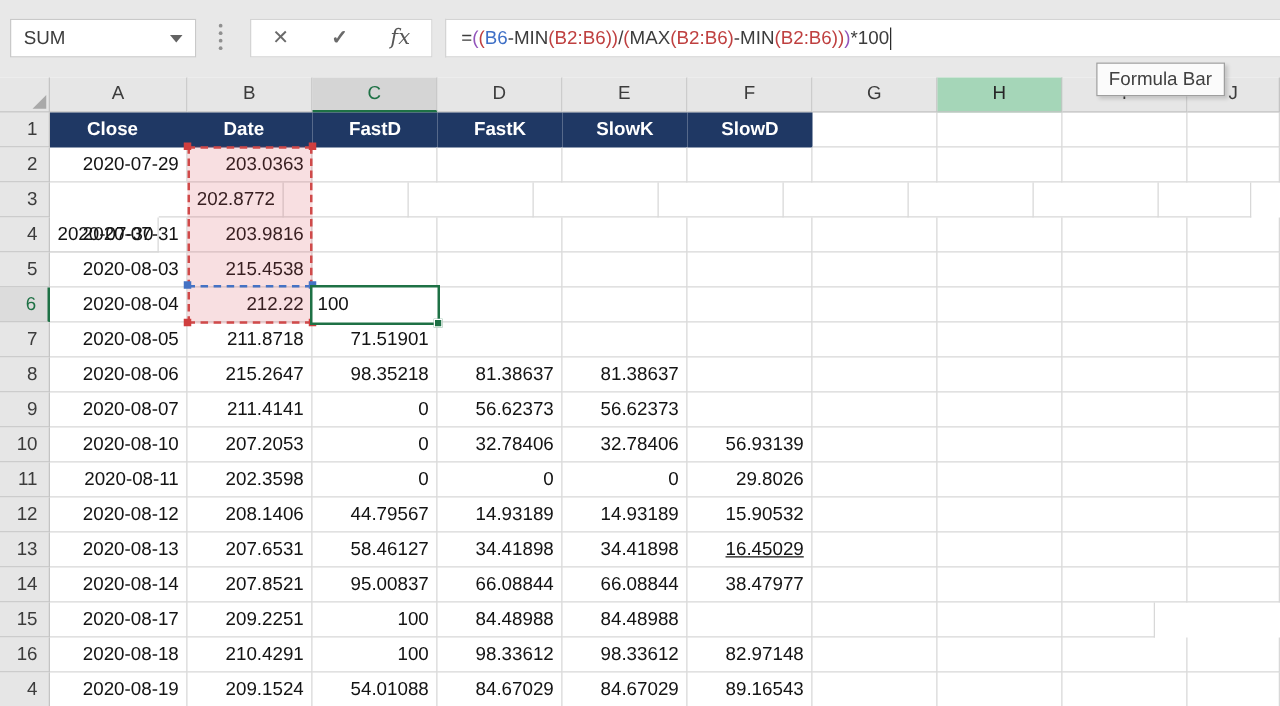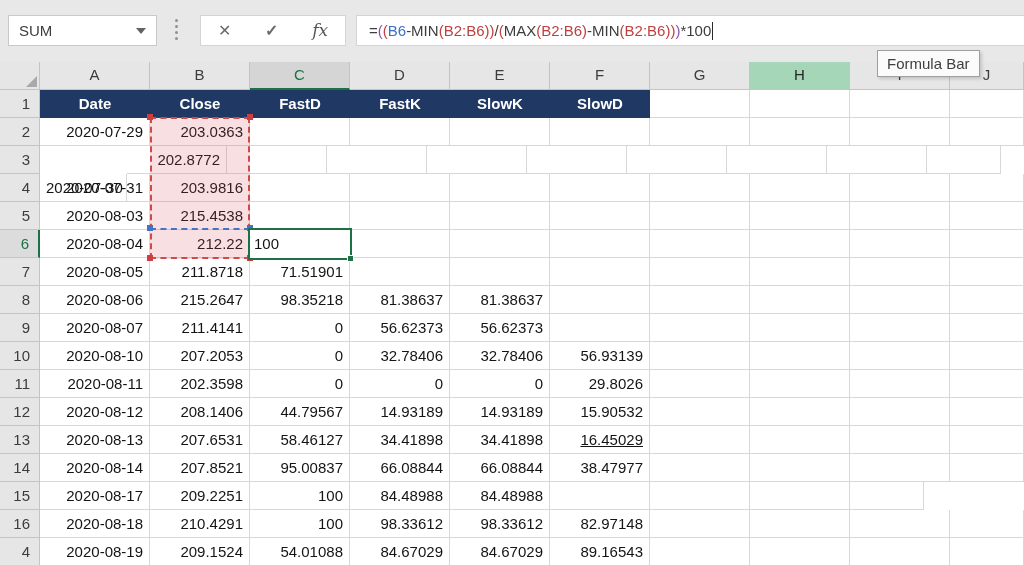--- a/index.html
+++ b/index.html
@@ -108,22 +108,22 @@
       <div class="ch" style="width: 100px;">E</div>
       <div class="ch" style="width: 100px;">F</div>
       <div class="ch" style="width: 100px;">G</div>
       <div class="ch green" style="width: 100px;">H</div>
       <div class="ch" style="width: 100px;">I</div>
       <div class="ch" style="width: 74px;">J</div>
     </div>
   <div id="rows">
       <div class="row">
         <div class="rh">1</div>
+        <div class="cell title" style="width: 100px;">Close</div>
         <div class="cell title" style="width: 110px;">Date</div>
-        <div class="cell title" style="width: 100px;">Close</div>
         <div class="cell title" style="width: 100px;">FastD</div>
         <div class="cell title" style="width: 100px;">FastK</div>
         <div class="cell title" style="width: 100px;">SlowK</div>
         <div class="cell title" style="width: 100px;">SlowD</div>
         <div class="cell" style="width: 100px;"></div>
         <div class="cell" style="width: 100px;"></div>
         <div class="cell" style="width: 100px;"></div>
         <div class="cell" style="width: 74px;"></div>
       </div>
       <div class="row">

